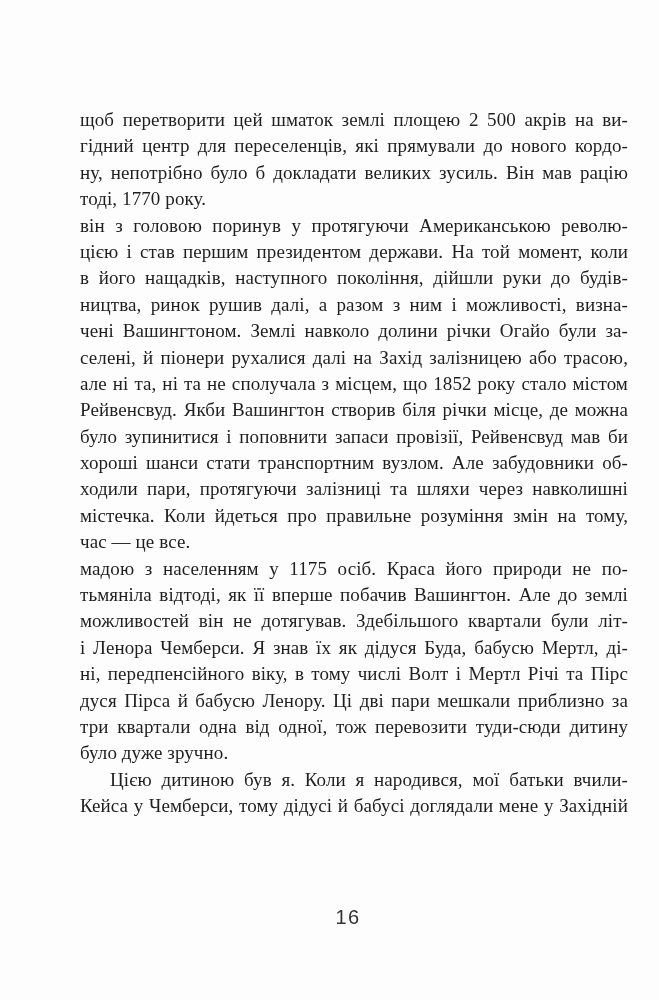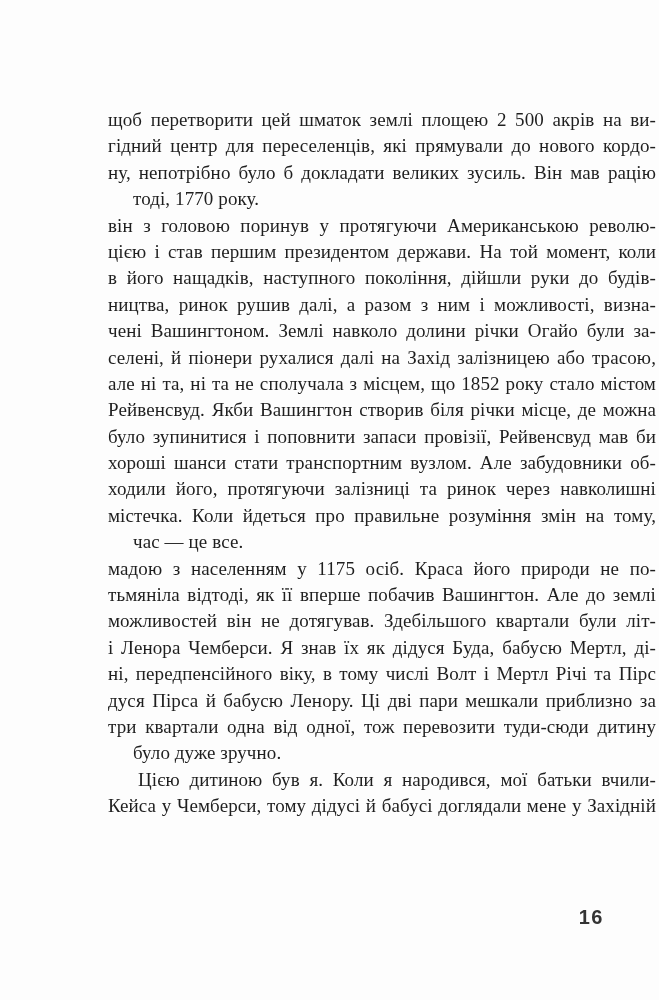--- a/index.html
+++ b/index.html
@@ -14,52 +14,50 @@
     background: var(--paper, #fdfdfd);
     color: var(--ink, #1f1f1f);
     font-family: "Liberation Serif", "DejaVu Serif", serif;
   }
   .page {
     position: absolute;
     inset: 0;
   }
   .text-block {
     position: absolute;
-    left: 108px;
+    left: 80px;
     top: 107px;
     width: 548px;
   }
   .paragraph {
     margin: 0;
     padding: 0;
   }
   .line {
     font-size: 19px;
     line-height: 26.4px;
     height: 26.4px;
     overflow: hidden;
     text-align: justify;
     text-align-last: justify;
     letter-spacing: 0.1px;
     white-space: normal;
   }
   .line.last {
     text-align-last: left;
-    margin-left: 25px;
   }
   .line.indent {
     text-indent: 30px;
   }
   .page-footer {
     position: absolute;
     left: 92px;
     top: 906px;
     width: 512px;
-    text-align: right;
-    font-weight: bold;
+    text-align: center;
   }
   .page-number {
     font-family: "Liberation Sans", "DejaVu Sans", sans-serif;
     font-size: 20px;
     letter-spacing: 1.5px;
     color: var(--page-num, #343434);
   }
 </style>
 </head>
 <body>
@@ -76,21 +74,21 @@
         <div class="line">він з головою поринув у протягуючи Американською револю-</div>
         <div class="line">цією і став першим президентом держави. На той момент, коли</div>
         <div class="line">в його нащадків, наступного покоління, дійшли руки до будів-</div>
         <div class="line">ництва, ринок рушив далі, а разом з ним і можливості, визна-</div>
         <div class="line">чені Вашингтоном. Землі навколо долини річки Огайо були за-</div>
         <div class="line">селені, й піонери рухалися далі на Захід залізницею або трасою,</div>
         <div class="line">але ні та, ні та не сполучала з місцем, що 1852 року стало містом</div>
         <div class="line">Рейвенсвуд. Якби Вашингтон створив біля річки місце, де можна</div>
         <div class="line">було зупинитися і поповнити запаси провізії, Рейвенсвуд мав би</div>
         <div class="line">хороші шанси стати транспортним вузлом. Але забудовники об-</div>
-        <div class="line">ходили його, протягуючи залізниці та ринок через навколишні</div>
+        <div class="line">ходили пари, протягуючи залізниці та шляхи через навколишні</div>
         <div class="line">містечка. Коли йдеться про правильне розуміння змін на тому,</div>
         <div class="line last">час — це все.</div>
       </div>
       <div class="paragraph">
         <div class="line">мадою з населенням у 1175 осіб. Краса його природи не по-</div>
         <div class="line">тьмяніла відтоді, як її вперше побачив Вашингтон. Але до землі</div>
         <div class="line">можливостей він не дотягував. Здебільшого квартали були літ-</div>
         <div class="line">і Ленора Чемберси. Я знав їх як дідуся Буда, бабусю Мертл, ді-</div>
         <div class="line">ні, передпенсійного віку, в тому числі Волт і Мертл Річі та Пірс</div>
         <div class="line">дуся Пірса й бабусю Ленору. Ці дві пари мешкали приблизно за</div>

